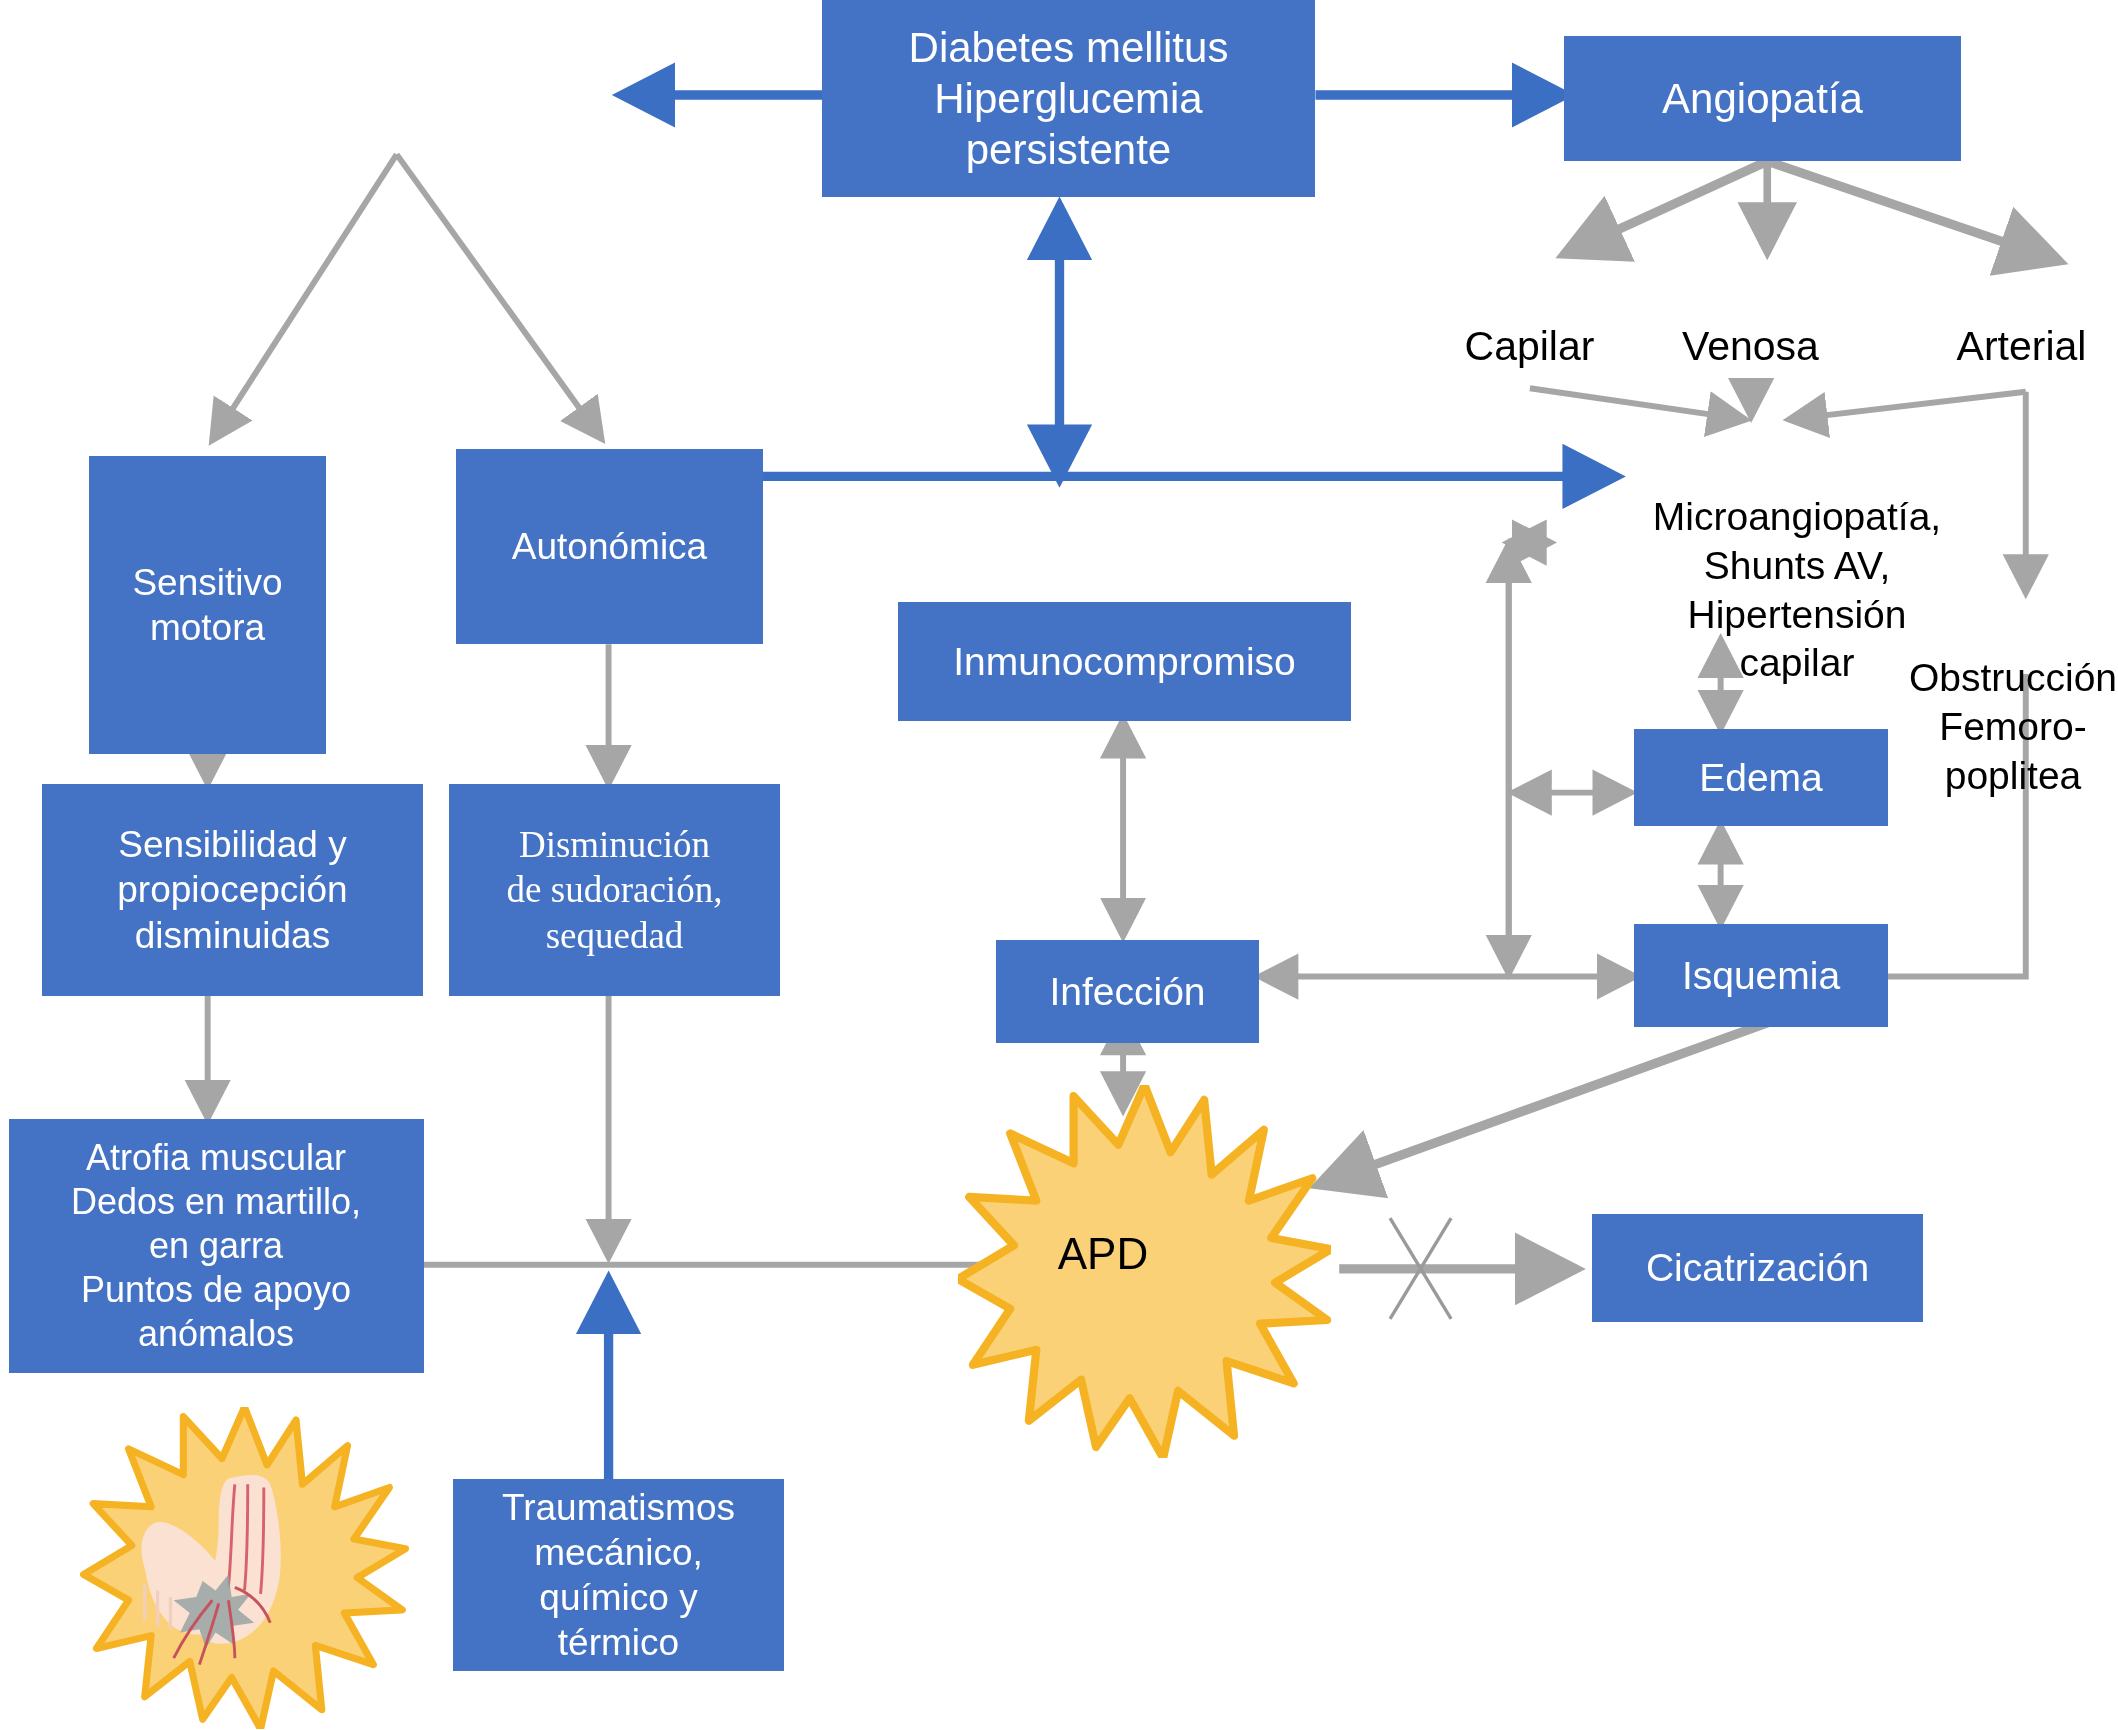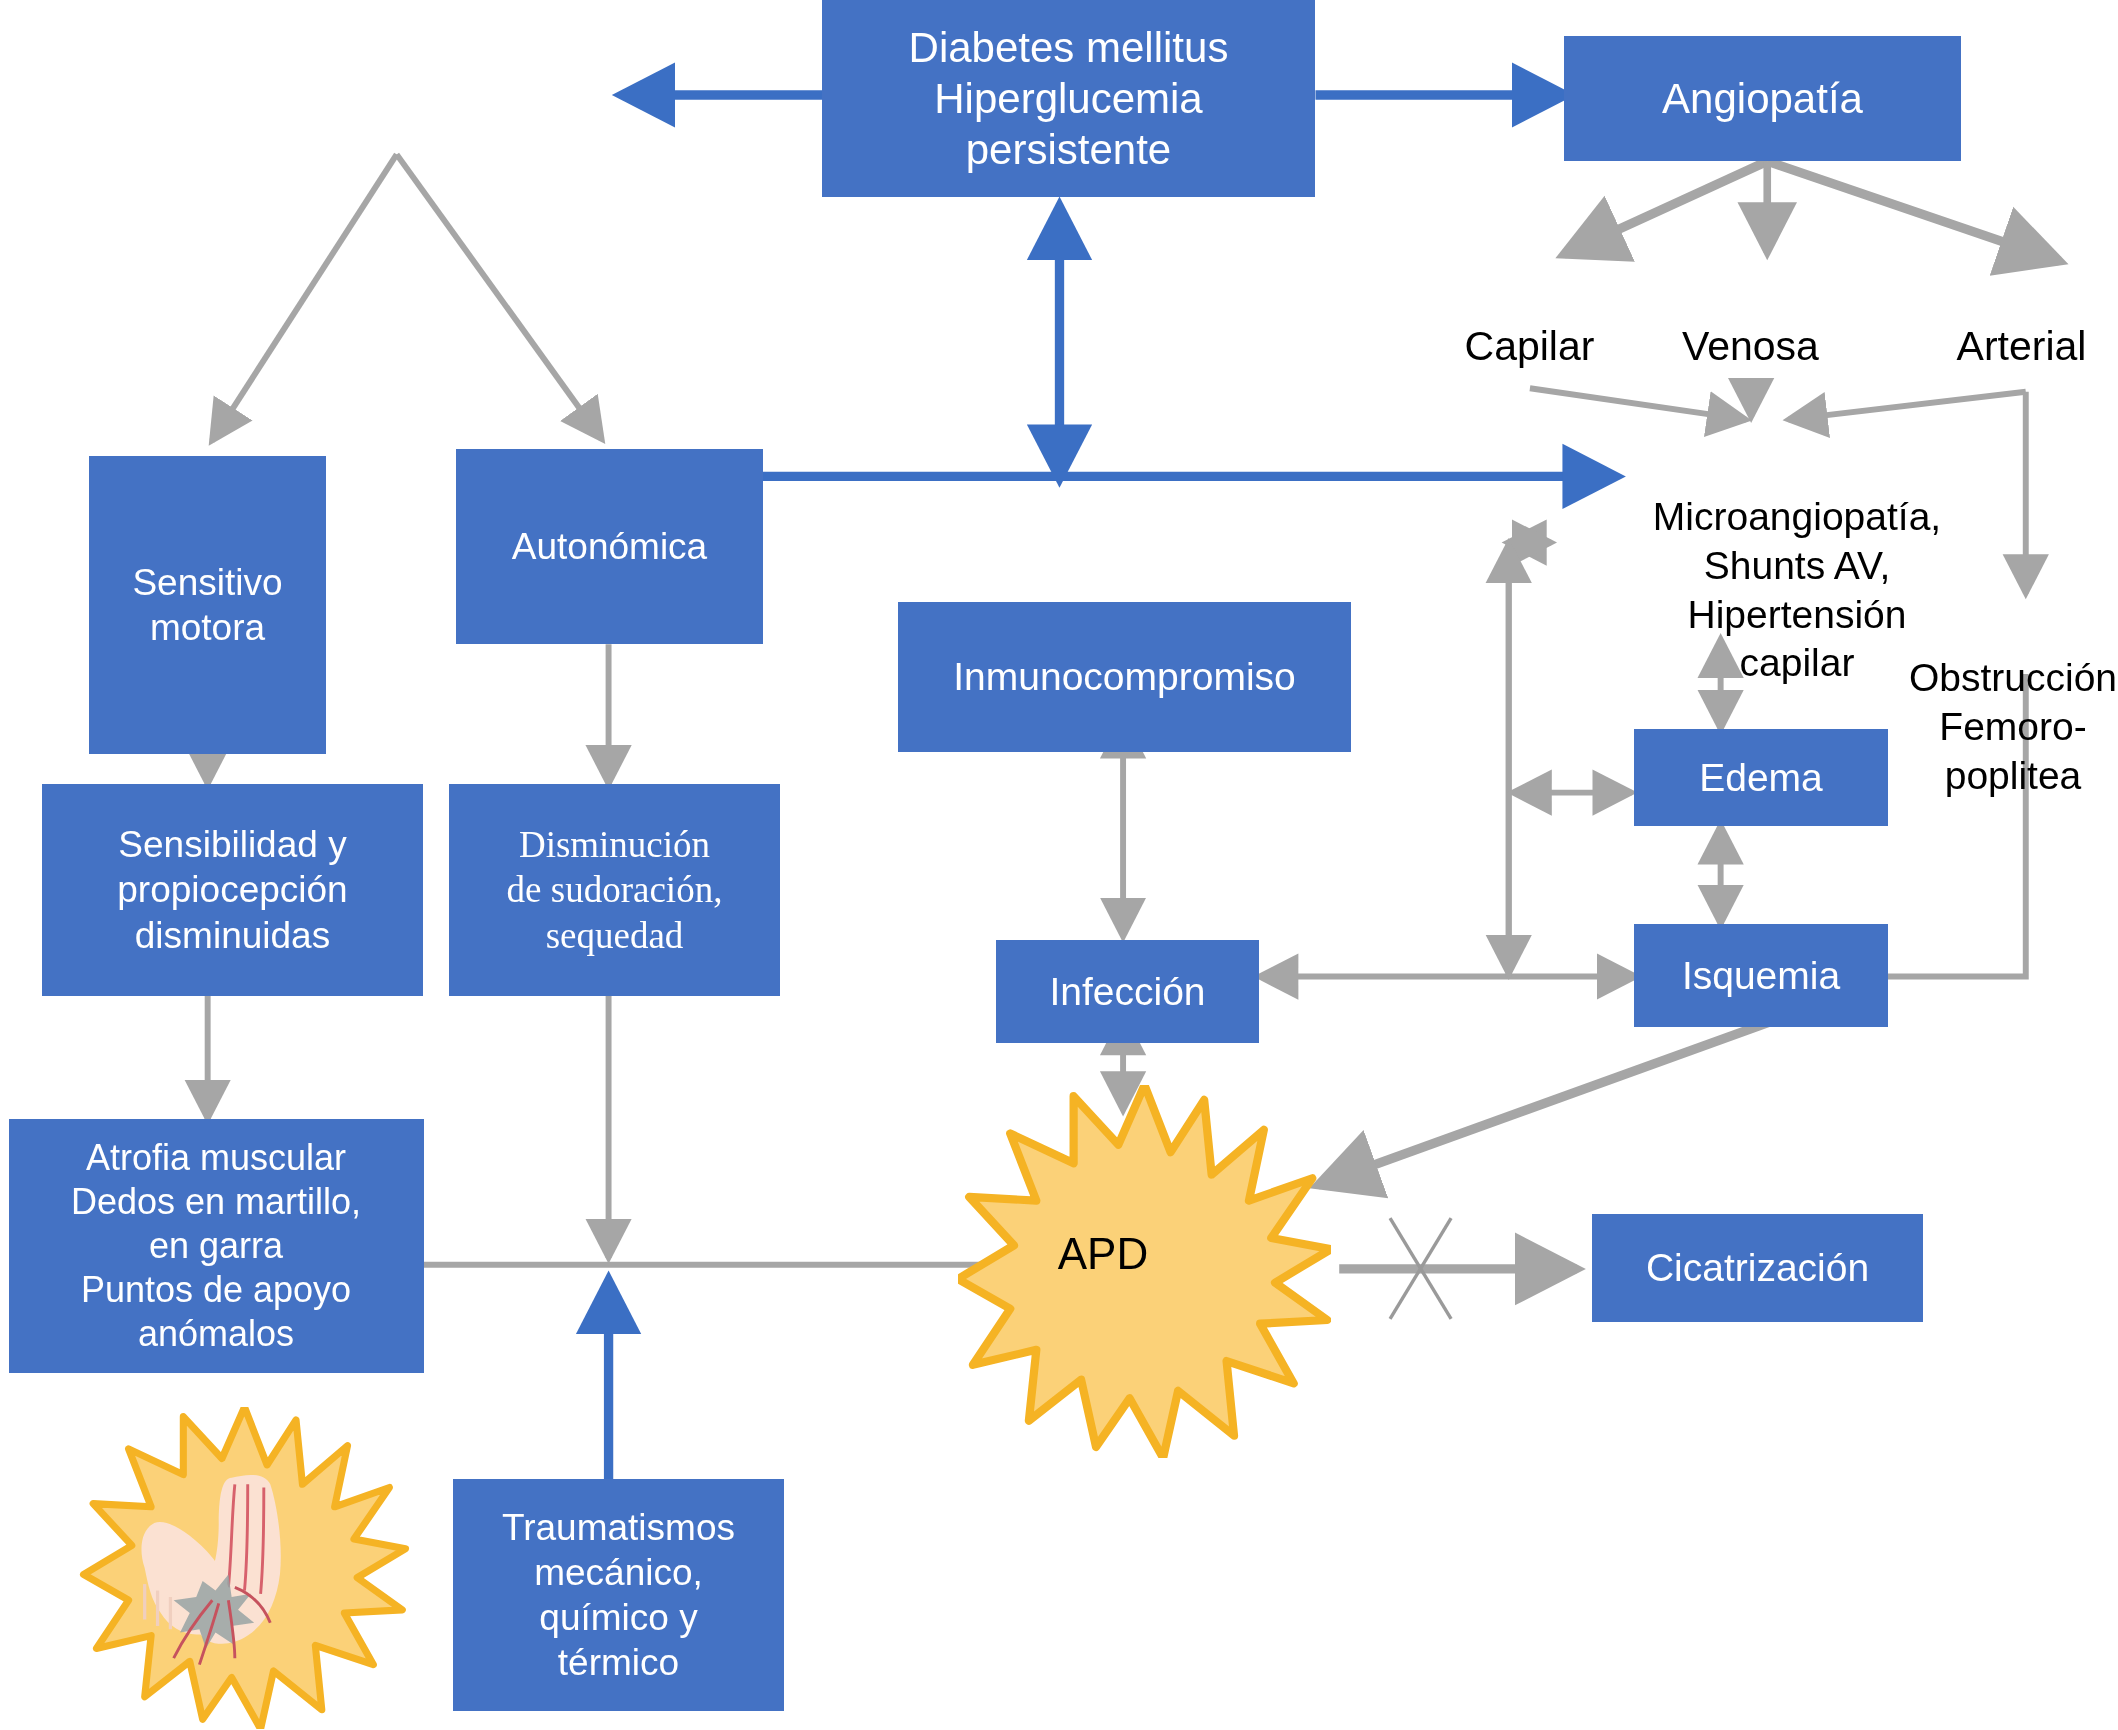--- a/index.html
+++ b/index.html
@@ -191,35 +191,35 @@
 poplitea</div>
 
   <div class="box" style="left:42px;top:784px;width:381px;height:212px;font-size:37px;">Sensibilidad y
 propiocepción
 disminuidas</div>
 
   <div class="box" style="left:449px;top:784px;width:331px;height:212px;font-size:37px;font-family:Liberation Serif, serif;">Disminución
 de sudoración,
 sequedad</div>
 
-  <div class="box" style="left:898px;top:602px;width:453px;height:150px;font-size:39px;">Inmunocompromiso</div>
+  <div class="box" style="left:898px;top:602px;width:453px;height:119px;font-size:39px;">Inmunocompromiso</div>
 
   <div class="box" style="left:1634px;top:729px;width:254px;height:97px;font-size:39px;">Edema</div>
 
   <div class="box" style="left:996px;top:924px;width:263px;height:103px;font-size:39px;margin-top:16px;">Infección</div>
 
   <div class="box" style="left:1634px;top:924px;width:254px;height:103px;font-size:39px;">Isquemia</div>
 
   <div class="box" style="left:8.5px;top:1119px;width:415px;height:254px;font-size:36px;">Atrofia muscular
 Dedos en martillo,
 en garra
 Puntos de apoyo
 anómalos</div>
 
-  <div class="box" style="left:453px;top:1479px;width:331px;height:232px;font-size:37px;">Traumatismos
+  <div class="box" style="left:453px;top:1479px;width:331px;height:192px;font-size:37px;">Traumatismos
 mecánico,
 químico y
 térmico</div>
 
   <div class="box" style="left:1592px;top:1214px;width:331px;height:108px;font-size:39px;">Cicatrización</div>
 
 </div>
 
 
 </body></html>

